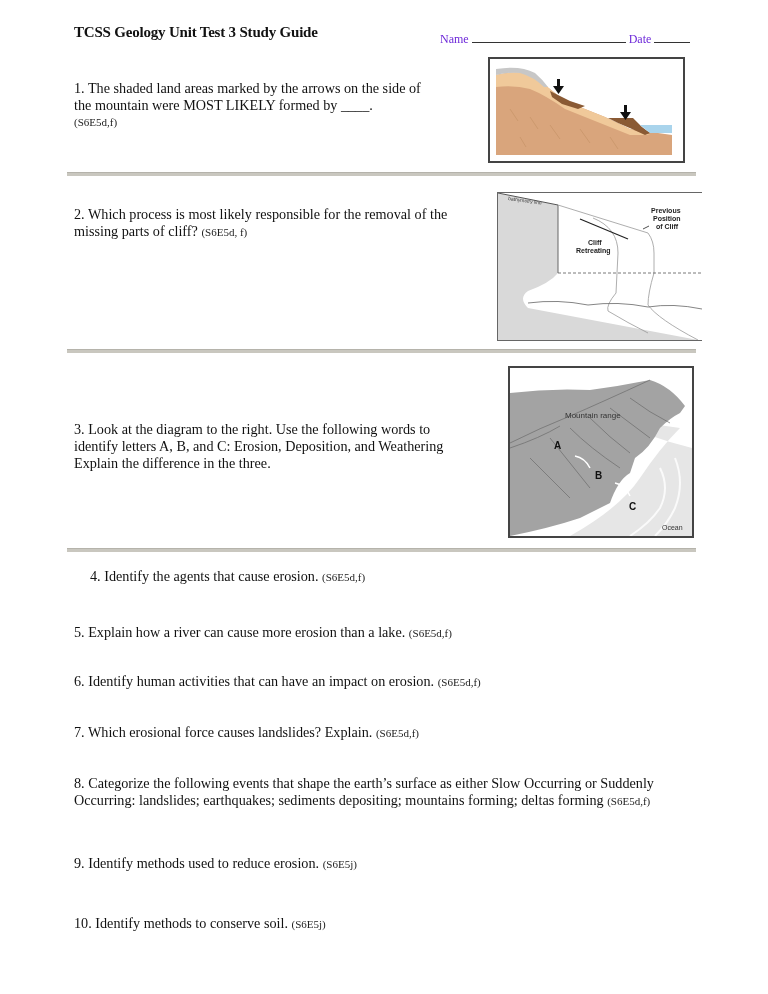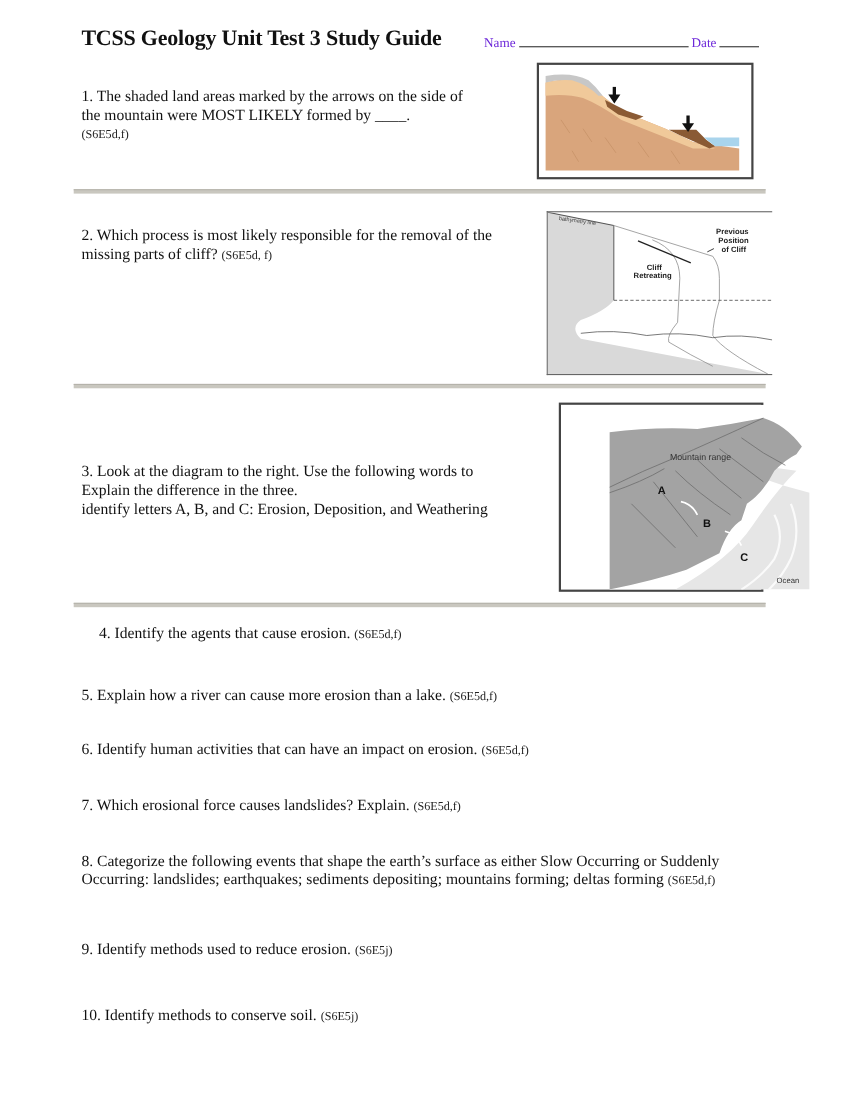--- a/index.html
+++ b/index.html
@@ -1,19 +1,19 @@
 <!DOCTYPE html>
 <html><head>
 <meta charset="utf-8">
 <style>
   html, body { margin:0; padding:0; background:#ffffff; }
   body { width:768px; height:994px; position:relative; overflow:hidden;
          font-family:"Liberation Serif", serif; color:#111; }
   .abs { position:absolute; }
-  .title { left:74px; top:24px; font-size:20px; font-weight:bold; letter-spacing:-0.2px; }
+  .title { left:74px; top:24px; font-size:15px; font-weight:bold; letter-spacing:-0.2px; }
   .namedate { left:440px; top:31px; font-size:12px; color:#6d28d9; white-space:nowrap; }
   .blank { display:inline-block; border-bottom:1px solid #333; height:11px; vertical-align:baseline; }
   .q { font-size:14.2px; line-height:17px; color:#111; }
   .std { font-size:11px; color:#222; }
   .divider { left:67px; width:629px; height:3px; background:#c9c7bf; border-top:1px solid #b5b3ab; }
   .figbox { border:2px solid #444; background:#fff; box-sizing:border-box; }
   svg { display:block; }
 </style>
 </head>
 <body>
@@ -85,25 +85,25 @@
     <text x="155" y="28" font-size="7" font-weight="bold" fill="#222" font-family="Liberation Sans, sans-serif">Position</text>
     <text x="158" y="36" font-size="7" font-weight="bold" fill="#222" font-family="Liberation Sans, sans-serif">of Cliff</text>
     <line x1="145" y1="36" x2="151" y2="33" stroke="#222" stroke-width="0.8"></line>
   </svg>
 </div>
 
 <div class="abs divider" style="top:349px;"></div>
 
 <div class="abs q" style="left:74px; top:421px; width:430px;">
   <div><span>3.</span> <span>Look at the diagram to the right. Use the following words to</span></div>
+  <div>identify letters A, B, and C: Erosion, Deposition, and Weathering</div>
   <div>Explain the difference in the three.</div>
-  <div>identify letters A, B, and C: Erosion, Deposition, and Weathering</div>
 </div>
 
-<div class="abs figbox" style="left:508px; top:366px; width:186px; height:172px;padding-left:44px;">
+<div class="abs figbox" style="left:508px; top:366px; width:186px; height:172px;">
   <svg width="182" height="168" viewBox="0 0 182 168">
     <rect x="0" y="0" width="182" height="168" fill="#ffffff"></rect>
     <path d="M100 50 Q140 70 182 80 L182 168 L60 168 Q110 140 130 110 Q150 80 170 60 Z" fill="#e6e6e6"></path>
     <g stroke="#ffffff" stroke-width="2" fill="none" opacity="0.8">
       <path d="M150 100 Q160 120 150 140 Q140 155 120 168"></path>
       <path d="M165 90 Q175 115 165 140 Q158 155 145 168"></path>
     </g>
     <path d="M0 25 Q40 20 80 22 Q110 18 140 12 Q160 18 175 38 L170 45 Q160 50 150 60 Q140 80 125 90 L120 105 Q108 112 100 135 L70 150 Q40 160 0 168 Z" fill="#a3a3a3"></path>
     <g stroke="#666" stroke-width="0.8" fill="none" opacity="0.8">
       <path d="M0 75 Q30 60 60 48 Q90 35 140 12"></path>

